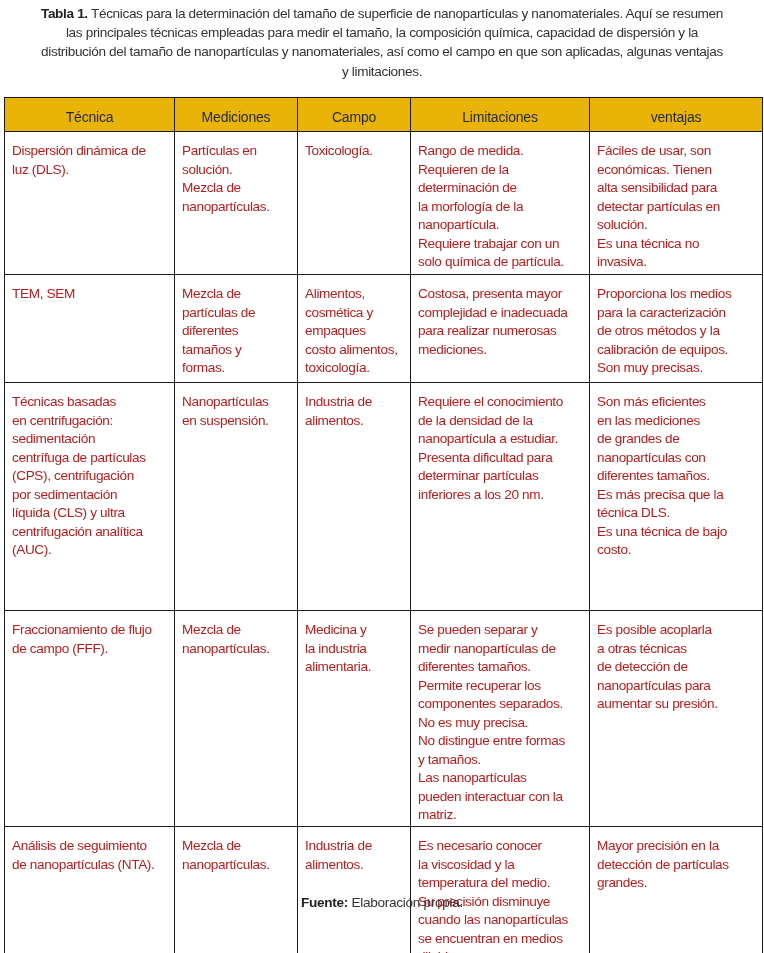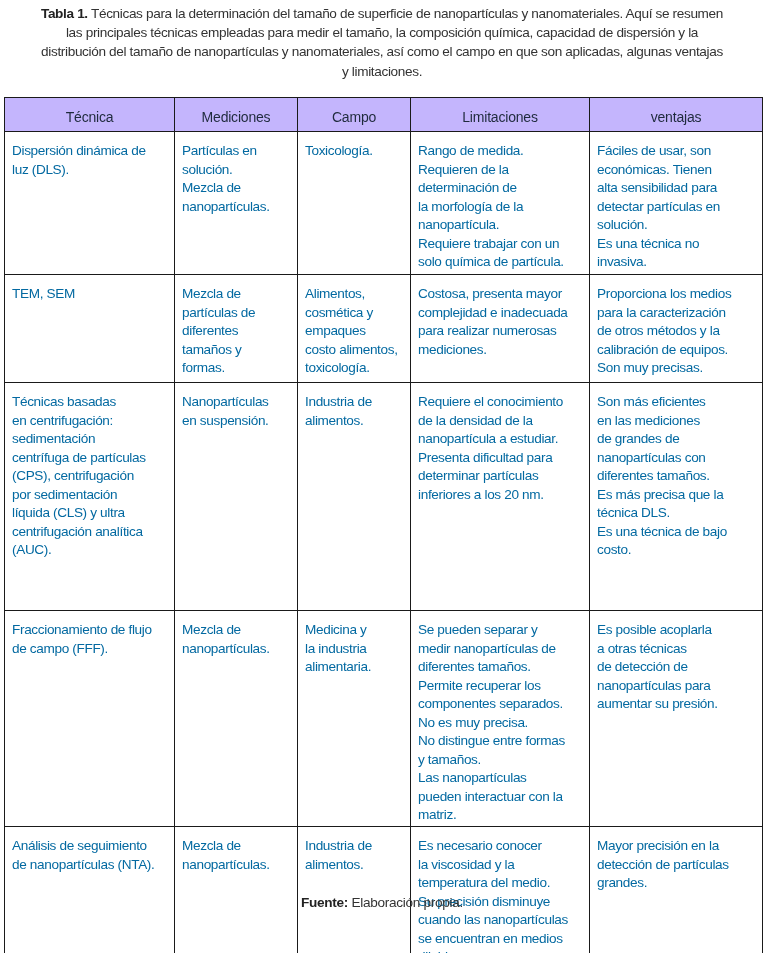--- a/index.html
+++ b/index.html
@@ -13,28 +13,28 @@
     text-align: center; font-size: 13.6px; line-height: 19.2px;
     letter-spacing: -0.35px; color: #333;
   }
   .caption b { font-weight: bold; color: #222; }
   table.tbl {
     position: absolute; left: 4px; top: 97px;
     border-collapse: collapse; table-layout: fixed;
     width: 758px;
   }
   table.tbl th {
-    background: #c4b5fd; color: #1f2a3d; font-weight: normal;
+    background: #eab308; color: #1f2a3d; font-weight: normal;
     font-size: 14px; height: 29px; padding: 4px 0 0 0;
     border: 1.5px solid #1a1a1a; text-align: center; letter-spacing: -0.2px;
   }
   table.tbl td {
     border: 1.5px solid #1a1a1a; vertical-align: top;
     font-size: 13.6px; line-height: 18.5px; letter-spacing: -0.35px;
-    padding: 10px 6px 0 7px; color: #0369a1;
+    padding: 10px 6px 0 7px; color: #b91c1c;
   }
   table.tbl td .line { display: block; white-space: nowrap; }
   table.tbl tr { }
   .source {
     position: absolute; left: 0; top: 895px; width: 764px; text-align: center;
     font-size: 13.6px; letter-spacing: -0.3px; color: #333;
   }
   .source b { font-weight: bold; color: #222; }
 </style>
 </head>

